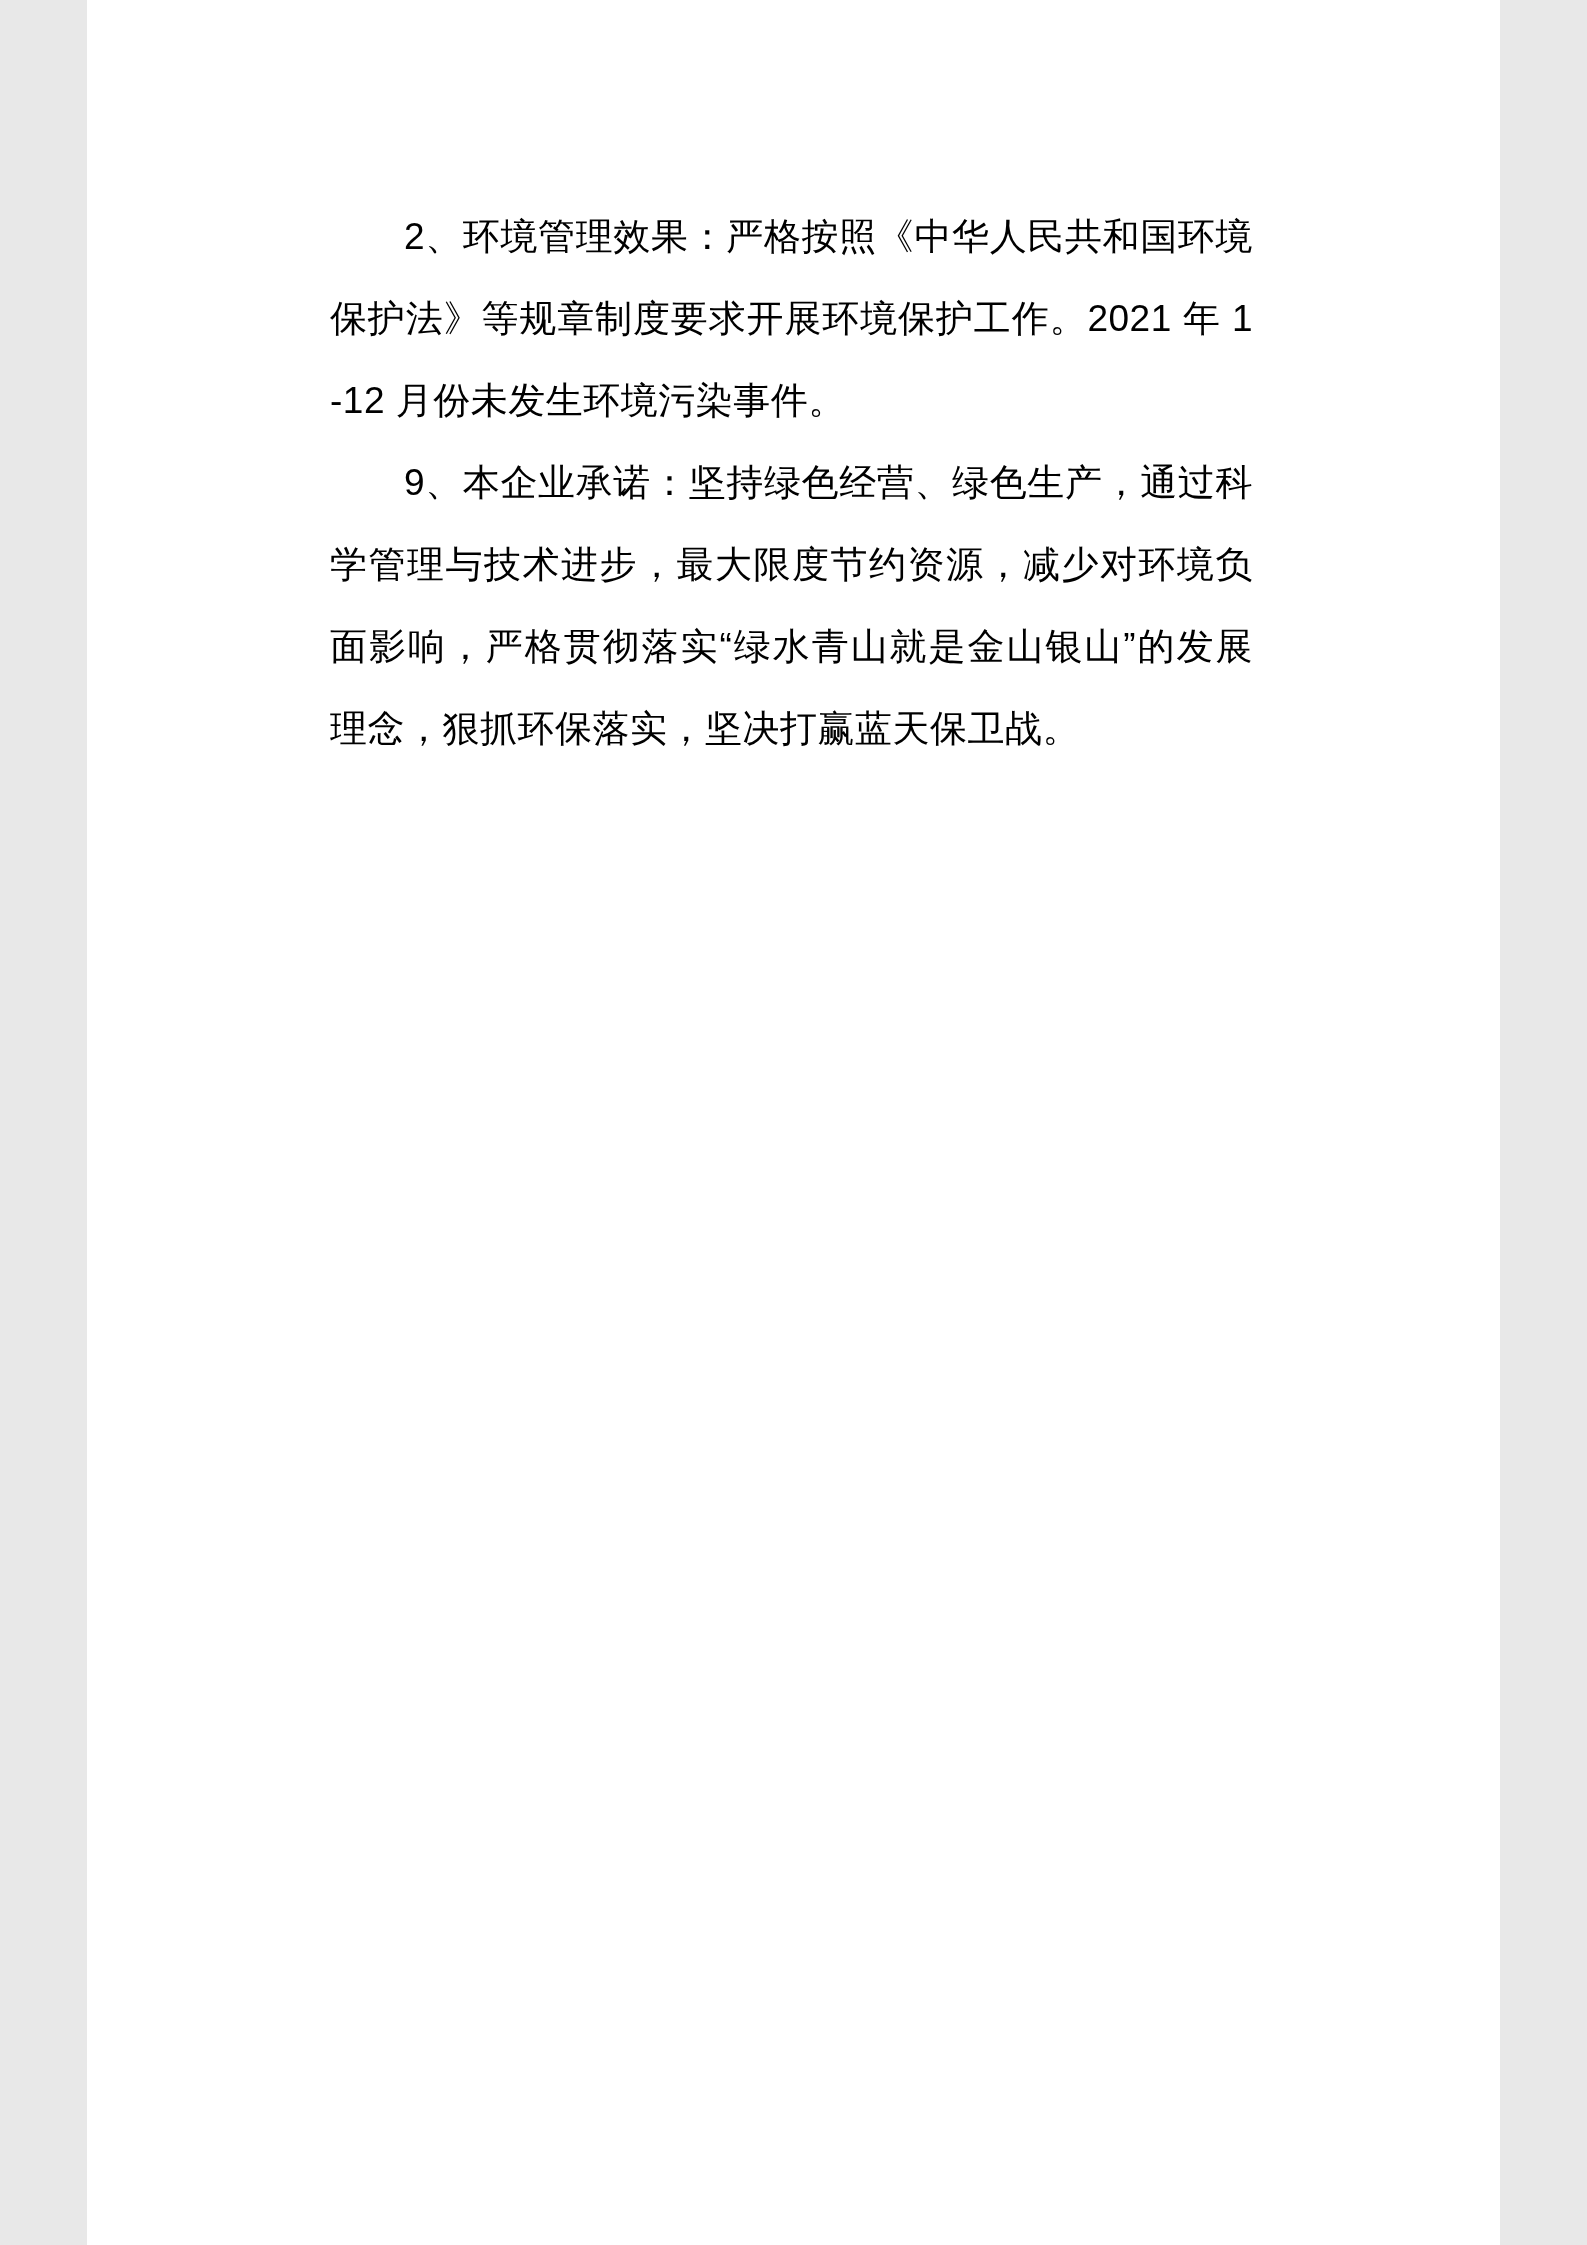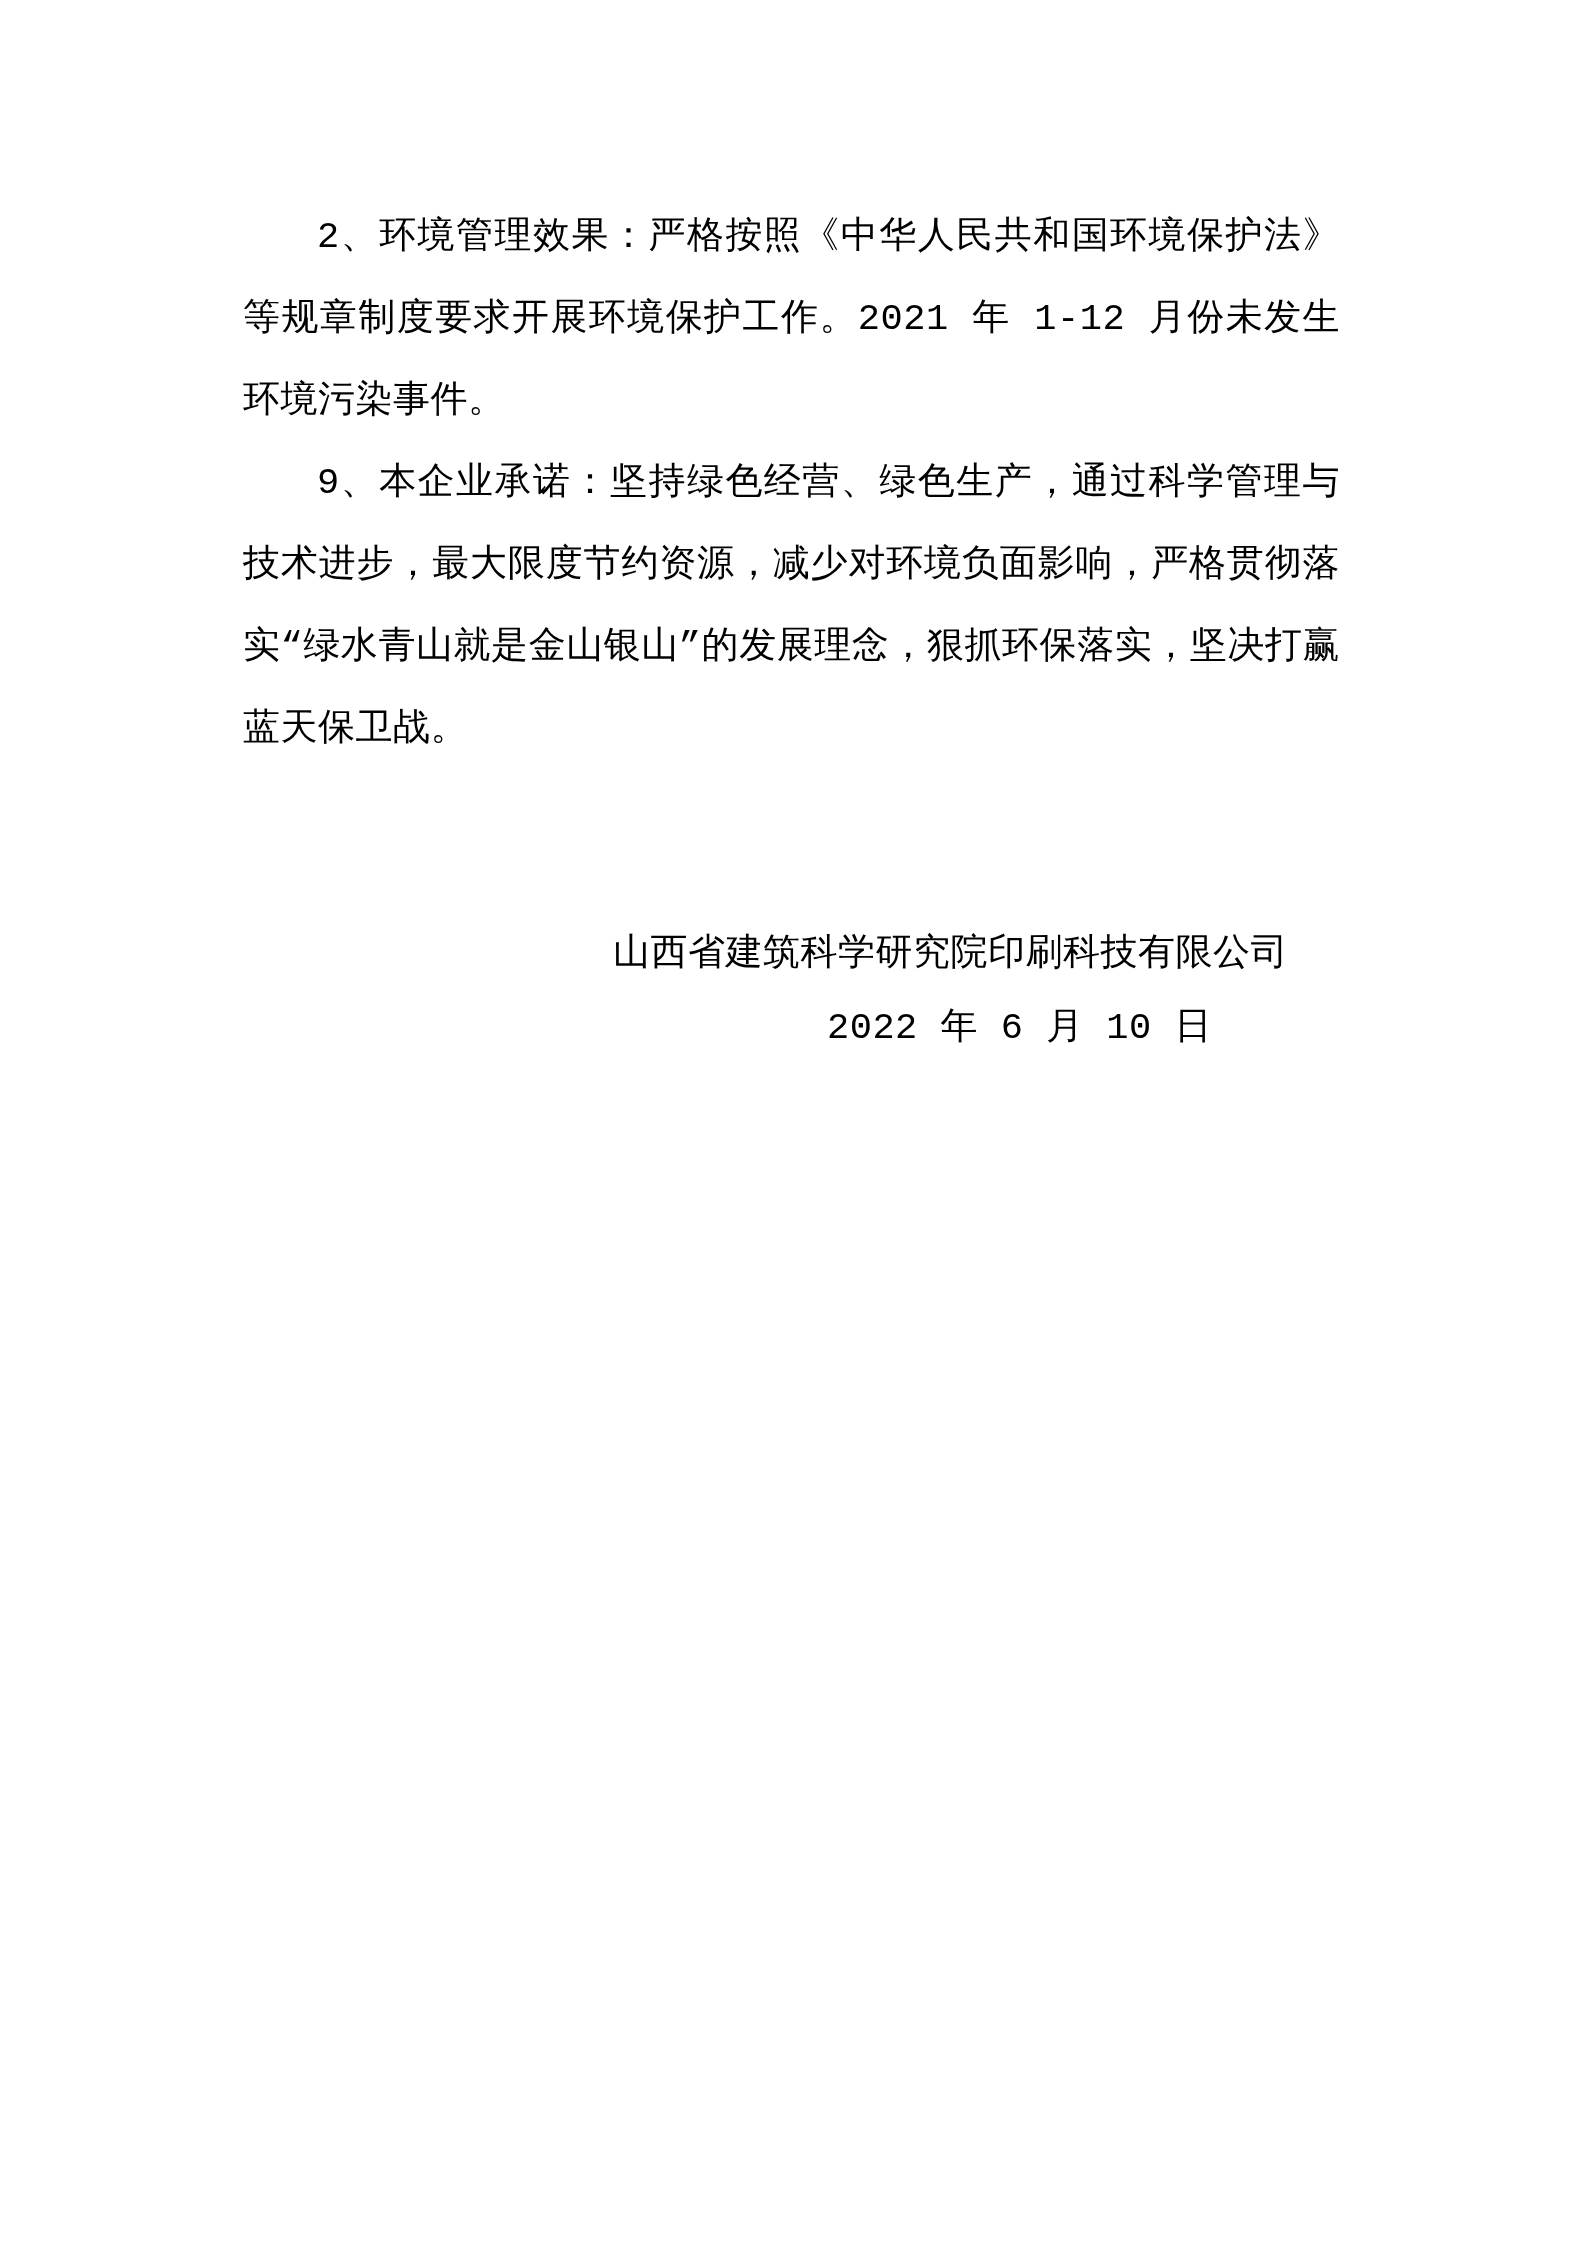--- a/index.html
+++ b/index.html
@@ -2,26 +2,26 @@
 <html><head>
 <meta charset="utf-8">
 <style>
   html, body {
     margin: 0;
     padding: 0;
     background: #e8e8e8;
   }
   .page {
     position: relative;
-    width: 1587px;
+    width: 1413px;
     height: 2245px;
     margin: 0 auto;
     background: #ffffff;
     color: #000000;
-    font-family: Liberation Mono, monospace;
+    font-family: Liberation Sans, sans-serif;
     overflow: hidden;
     box-sizing: border-box;
   }
   .content {
     box-sizing: border-box;
     padding: 196px 247px 0 243px;
     font-size: 37px;
     line-height: 82px;
     text-align: justify;
     letter-spacing: 0.5px;
@@ -45,18 +45,14 @@
     white-space: nowrap;
   }
 </style>
 </head>
 <body>
 
 <div class="page">
   <div class="content">
     <p class="para">2、环境管理效果：严格按照《中华人民共和国环境保护法》等规章制度要求开展环境保护工作。2021 年 1-12 月份未发生环境污染事件。</p>
     <p class="para">9、本企业承诺：坚持绿色经营、绿色生产，通过科学管理与技术进步，最大限度节约资源，减少对环境负面影响，严格贯彻落实“绿水青山就是金山银山”的发展理念，狠抓环保落实，坚决打赢蓝天保卫战。</p>
-    <div class="signature">
-      <div class="sig-company">山西省建筑科学研究院印刷科技有限公司</div>
-      <div class="sig-date">2022 年 6 月 10 日</div>
-    </div>
   </div>
 </div>
 
 </body></html>

